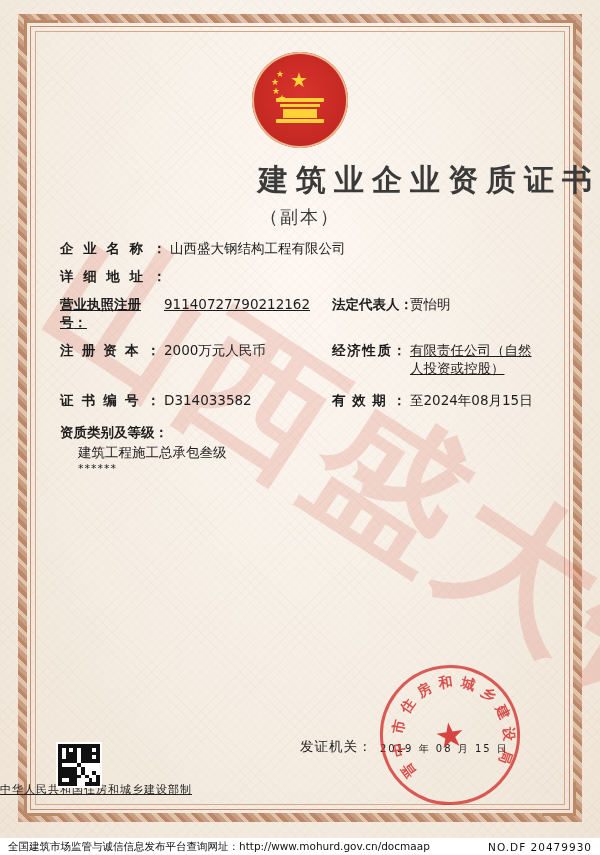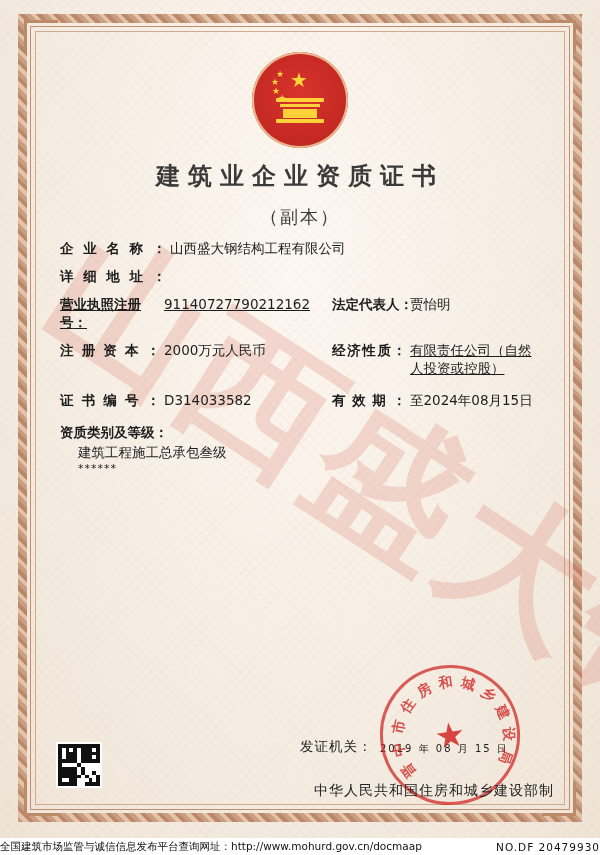--- a/index.html
+++ b/index.html
@@ -92,22 +92,22 @@
   .g1 { left: 0; top: 4px; width: 48px; height: 4px; border-radius: 1px; }
   .g2 { left: 4px; top: 10px; width: 40px; height: 3px; }
   .g3 { left: 7px; top: 15px; width: 34px; height: 9px; }
   .g4 { left: 0; top: 25px; width: 48px; height: 4px; border-radius: 1px; }
   .gdoor { position:absolute; background:#c32822; width:6px; height:9px; top:15px; }
 
   
   .title {
     position: absolute;
     left: 0; right: 0; top: 160px;
-    text-align: center;
-    font-size: 24px;
+    text-align: right;
+    font-size: 30px;
     letter-spacing: 8px;
     font-weight: bold;
     color: #3a3a3a;
     font-family: "DejaVu Sans", "Liberation Sans", sans-serif;
   }
   .subtitle {
     position: absolute;
     left: 0; right: 0; top: 205px;
     text-align: center;
     font-size: 18px;
@@ -174,24 +174,25 @@
   .issue-date {
     position: absolute;
     left: 380px; top: 742px;
     font-size: 10px;
     color: #1c1c1c;
     letter-spacing: 2px;
   }
   .footer-org {
     position: absolute;
     left: 0; right: 46px; top: 782px;
-    text-align: right;
-    font-size: 14px;
+    text-align: left;
+    font-size: 11px;
     color: #222;
     letter-spacing: 1px;
+    text-decoration: underline;
   }
 
   
   .seal {
     position: absolute;
     left: 380px; top: 665px;
     width: 140px; height: 140px;
     border-radius: 50%;
     border: 3px solid rgba(208,40,38,.75);
     color: rgba(208,40,38,.8);
@@ -239,21 +240,21 @@
   .bottombar {
     position: absolute;
     left: 0; right: 0; bottom: 0;
     height: 17px;
     background: #ffffff;
     color: #111;
     font-size: 10.5px;
     display: flex;
     align-items: center;
     justify-content: space-between;
-    padding: 0 0;
+    padding: 0 8px;
   }
   .bottombar .left { white-space: nowrap; }
   .bottombar .right { white-space: nowrap; letter-spacing: 1px; }
 </style>
 </head>
 <body>
 
 <div id="cert">
 
   <div class="border-outer"></div>

